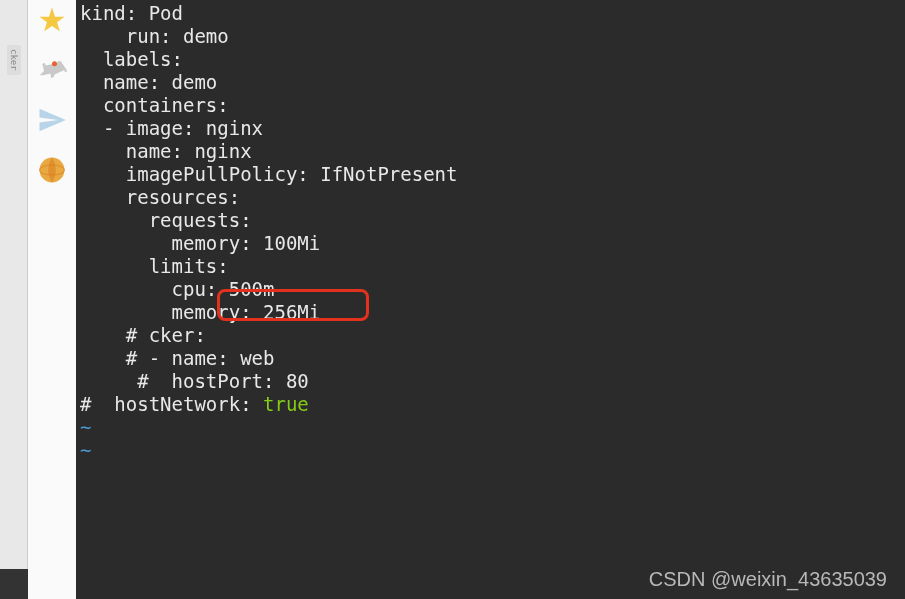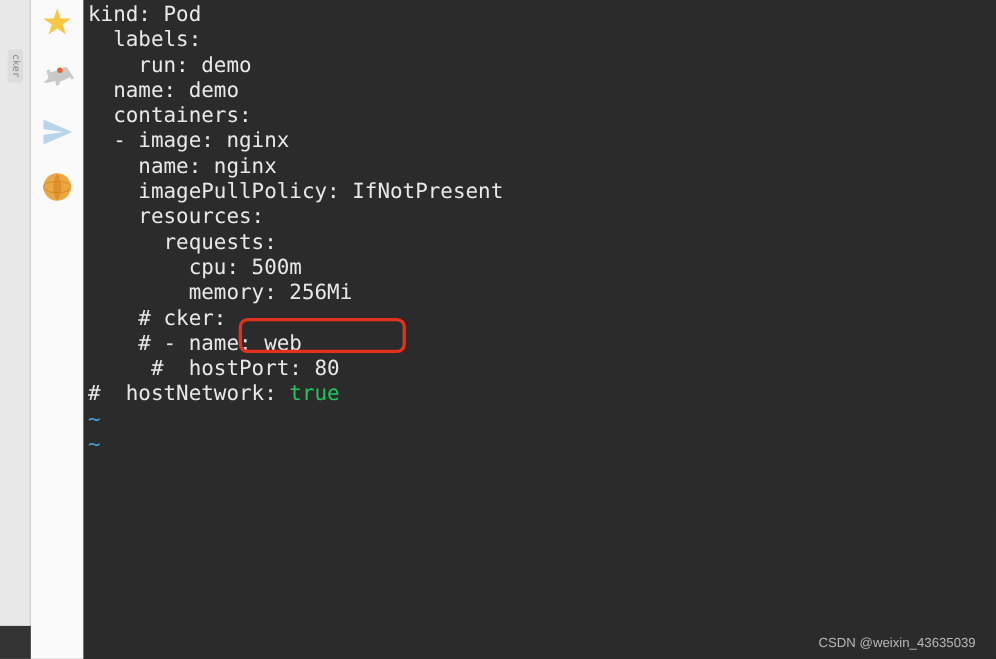--- a/index.html
+++ b/index.html
@@ -54,21 +54,21 @@
       background: #2b2b2b;
       padding: 2px 4px 0 4px;
       position: relative;
     }
     .code-line {
       color: #e8e8e8;
       line-height: 23px;
       white-space: pre;
       font-weight: 500;
     }
-    .green { color: #22c55e; }
+    .green { color: #84cc16; }
     .cursor-block {
       display: inline-block;
       width: 11px;
       height: 19px;
       background: #a8a8a8;
       vertical-align: middle;
       margin-bottom: 3px;
     }
     .highlight-box {
       position: absolute;
@@ -79,21 +79,21 @@
       width: 152px;
       height: 32px;
       pointer-events: none;
     }
     .tilde { color: #4a9fd8; }
     .watermark {
       position: absolute;
       bottom: 8px;
       right: 18px;
       color: #b8b8b8;
-      font-size: 12px;
+      font-size: 20px;
       font-family: sans-serif;
     }
     .bottom-bar {
       position: absolute;
       bottom: 0;
       left: 0;
       width: 28px;
       height: 30px;
       background: #333;
     }
@@ -127,29 +127,31 @@
     <svg width="30" height="30" viewBox="0 0 24 24">
         <circle cx="12" cy="12" r="10" fill="#e8a842"></circle>
         <path fill="#d87818" d="M12 2c-2 3-3 7-3 10s1 7 3 10c2-3 3-7 3-10s-1-7-3-10z" opacity="0.5"></path>
         <ellipse cx="12" cy="12" rx="10" ry="4" fill="none" stroke="#d87818" stroke-width="0.8" opacity="0.6"></ellipse>
       </svg>
   </div>
 </div>
 
 <div class="editor">
   <div class="code-line">kind: Pod</div>
+  <div class="code-line">    run: demo</div>
   <div class="code-line">  labels:</div>
-  <div class="code-line">    run: demo</div>
   <div class="code-line">  name: demo</div>
   <div class="code-line">  containers:</div>
   <div class="code-line">  - image: nginx</div>
   <div class="code-line">    name: nginx</div>
   <div class="code-line">    imagePullPolicy: IfNotPresent</div>
   <div class="code-line">    resources:</div>
   <div class="code-line">      requests:</div>
+  <div class="code-line">        memory: 100Mi</div>
+  <div class="code-line">      limits:</div>
   <div class="code-line">        cpu: 500m</div>
   <div class="code-line">        memory: 256Mi</div>
   <div class="code-line"></div>
   <div class="code-line">    # cker:</div>
   <div class="code-line">    # - name: web</div>
   <div class="code-line">     #  hostPort: 80</div>
   <div class="code-line"><span>#  hostNetwork: </span><span class="green">true</span></div>
   <div class="code-line tilde">~</div>
   <div class="code-line tilde">~</div>
   <div class="highlight-box"></div>

